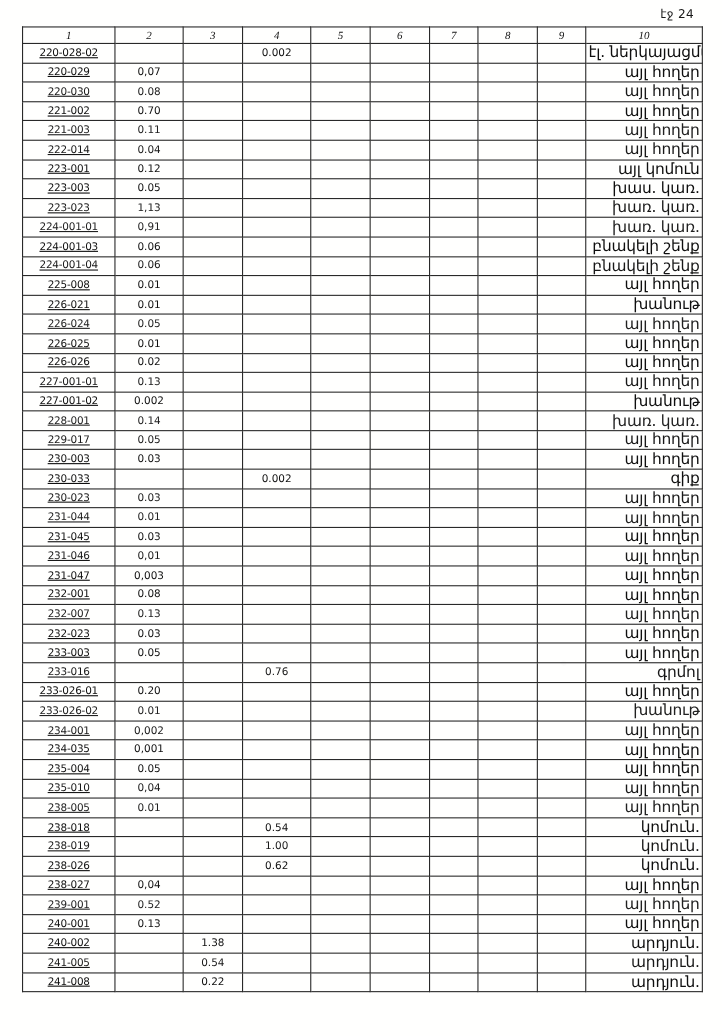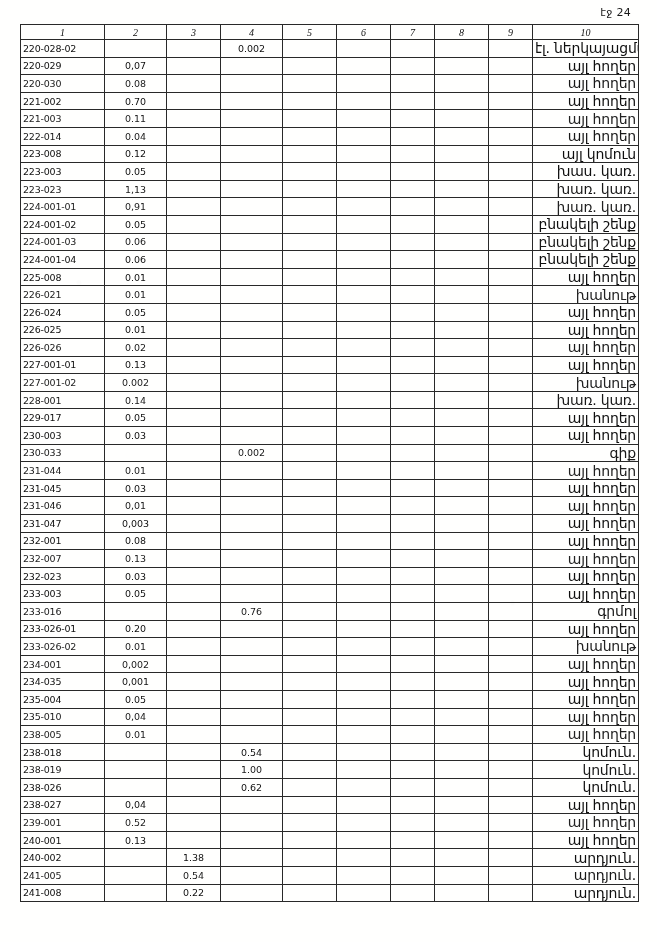--- a/index.html
+++ b/index.html
@@ -57,25 +57,26 @@
     white-space: nowrap;
   }
   table.doc thead td {
     text-align: center;
     font-size: 10px;
     height: 14px;
     font-style: italic;
     font-family: "Liberation Serif", serif;
   }
   td.c-code {
-    text-align: left;
+    text-align: center;
     font-size: 9.5px;
     padding-left: 4px;
     font-family: "DejaVu Sans", sans-serif;
     letter-spacing: -0.2px;
+    text-decoration: underline;
   }
   td.c-num {
     text-align: center;
     font-size: 9.5px;
     font-family: "DejaVu Sans", sans-serif;
   }
   td.c-note {
     text-align: right;
     font-size: 14px;
     padding-left: 4px;
@@ -201,21 +202,21 @@
             <td class="c-num"></td>
             <td class="c-num"></td>
             <td class="c-num"></td>
             <td class="c-num"></td>
             <td class="c-num"></td>
             <td class="c-num"></td>
             <td class="c-num"></td>
             <td class="c-note">այլ հողեր</td>
           </tr>
           <tr>
-            <td class="c-code">223-008</td>
+            <td class="c-code">223-001</td>
             <td class="c-num">0.12</td>
             <td class="c-num"></td>
             <td class="c-num"></td>
             <td class="c-num"></td>
             <td class="c-num"></td>
             <td class="c-num"></td>
             <td class="c-num"></td>
             <td class="c-num"></td>
             <td class="c-note">այլ կոմուն</td>
           </tr>
@@ -249,32 +250,20 @@
             <td class="c-num"></td>
             <td class="c-num"></td>
             <td class="c-num"></td>
             <td class="c-num"></td>
             <td class="c-num"></td>
             <td class="c-num"></td>
             <td class="c-num"></td>
             <td class="c-note">խառ. կառ.</td>
           </tr>
           <tr>
-            <td class="c-code">224-001-02</td>
-            <td class="c-num">0.05</td>
-            <td class="c-num"></td>
-            <td class="c-num"></td>
-            <td class="c-num"></td>
-            <td class="c-num"></td>
-            <td class="c-num"></td>
-            <td class="c-num"></td>
-            <td class="c-num"></td>
-            <td class="c-note">բնակելի շենք</td>
-          </tr>
-          <tr>
             <td class="c-code">224-001-03</td>
             <td class="c-num">0.06</td>
             <td class="c-num"></td>
             <td class="c-num"></td>
             <td class="c-num"></td>
             <td class="c-num"></td>
             <td class="c-num"></td>
             <td class="c-num"></td>
             <td class="c-num"></td>
             <td class="c-note">բնակելի շենք</td>
@@ -415,20 +404,32 @@
             <td class="c-code">230-033</td>
             <td class="c-num"></td>
             <td class="c-num"></td>
             <td class="c-num">0.002</td>
             <td class="c-num"></td>
             <td class="c-num"></td>
             <td class="c-num"></td>
             <td class="c-num"></td>
             <td class="c-num"></td>
             <td class="c-note">գիք</td>
+          </tr>
+          <tr>
+            <td class="c-code">230-023</td>
+            <td class="c-num">0.03</td>
+            <td class="c-num"></td>
+            <td class="c-num"></td>
+            <td class="c-num"></td>
+            <td class="c-num"></td>
+            <td class="c-num"></td>
+            <td class="c-num"></td>
+            <td class="c-num"></td>
+            <td class="c-note">այլ հողեր</td>
           </tr>
           <tr>
             <td class="c-code">231-044</td>
             <td class="c-num">0.01</td>
             <td class="c-num"></td>
             <td class="c-num"></td>
             <td class="c-num"></td>
             <td class="c-num"></td>
             <td class="c-num"></td>
             <td class="c-num"></td>

